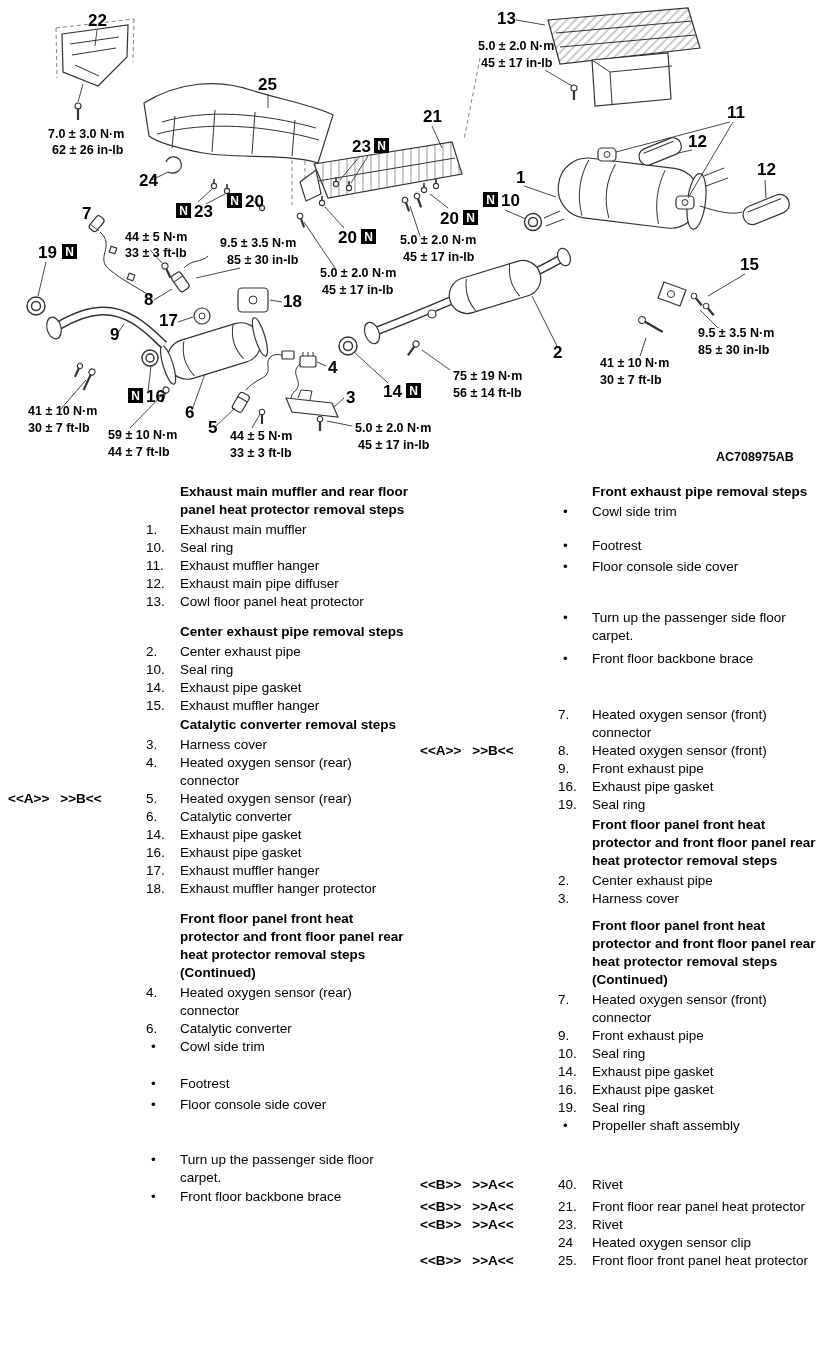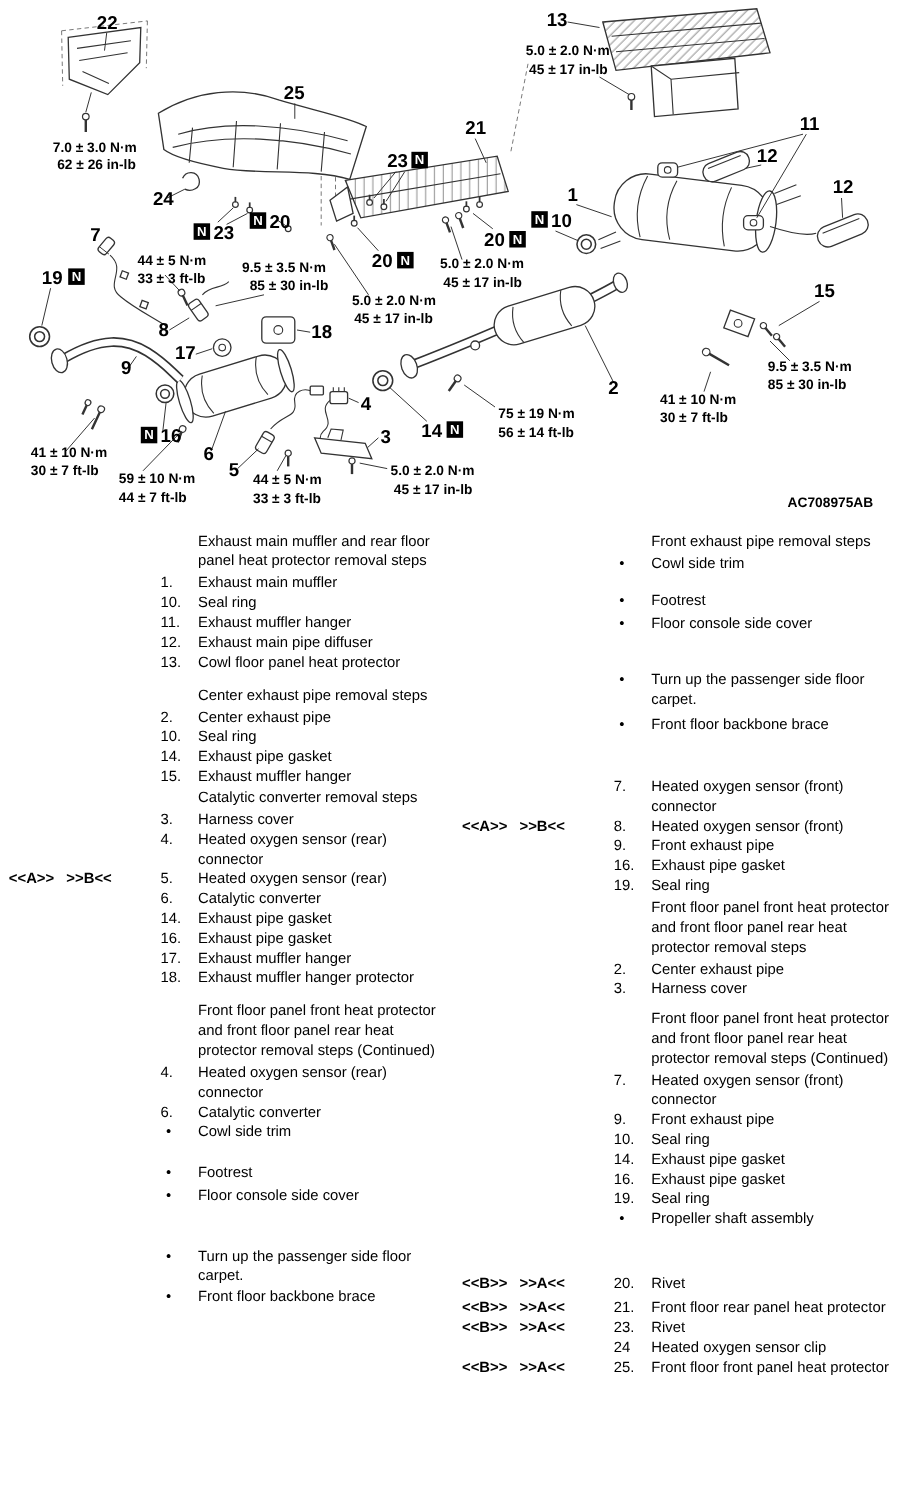--- a/index.html
+++ b/index.html
@@ -25,21 +25,21 @@
   .callout{font-family:"Liberation Sans",sans-serif;font-weight:bold;font-size:17px;fill:#000}
   .torque{font-family:"Liberation Sans",sans-serif;font-weight:bold;font-size:12.5px;fill:#000}
   .nbox rect{fill:#000}
   .nbox text{font-family:"Liberation Sans",sans-serif;font-weight:bold;font-size:12px;fill:#fff;text-anchor:middle}
   .figcode{font-family:"Liberation Sans",sans-serif;font-weight:bold;font-size:12.5px;fill:#000}
 
   
   .col{position:absolute;font-size:13.5px;line-height:18px}
   .col-left{left:146px;top:483px;width:266px}
   .col-right{left:558px;top:483px;width:268px}
-  .hdr{font-weight:normal;padding-left:34px;margin-bottom:2px}
+  .hdr{font-weight:bold;padding-left:34px;margin-bottom:2px}
   .row{display:flex;position:relative}
   .row .num{width:34px;flex:0 0 34px}
   .row .num.bullet{padding-left:5px}
   .row .txt{flex:1}
   .marker{position:absolute;left:-138px;top:0;display:flex;gap:11px;font-weight:bold;white-space:nowrap}
 </style>
 </head>
 <body>
 
 <div class="page">
@@ -620,21 +620,21 @@
       </div>
   <div class="row">
         <span class="num bullet">•</span>
         <span class="txt">Propeller shaft assembly</span>
       </div>
   <div class="row" style="margin-top:41px">
     <span class="marker">
           <span>&lt;&lt;B&gt;&gt;</span>
           <span>&gt;&gt;A&lt;&lt;</span>
         </span>
-    <span class="num">20.</span>
+    <span class="num">40.</span>
         <span class="txt">Rivet</span>
   </div>
   <div class="row" style="margin-top:4px">
     <span class="marker">
           <span>&lt;&lt;B&gt;&gt;</span>
           <span>&gt;&gt;A&lt;&lt;</span>
         </span>
     <span class="num">21.</span>
         <span class="txt">Front floor rear panel heat protector</span>
   </div>

